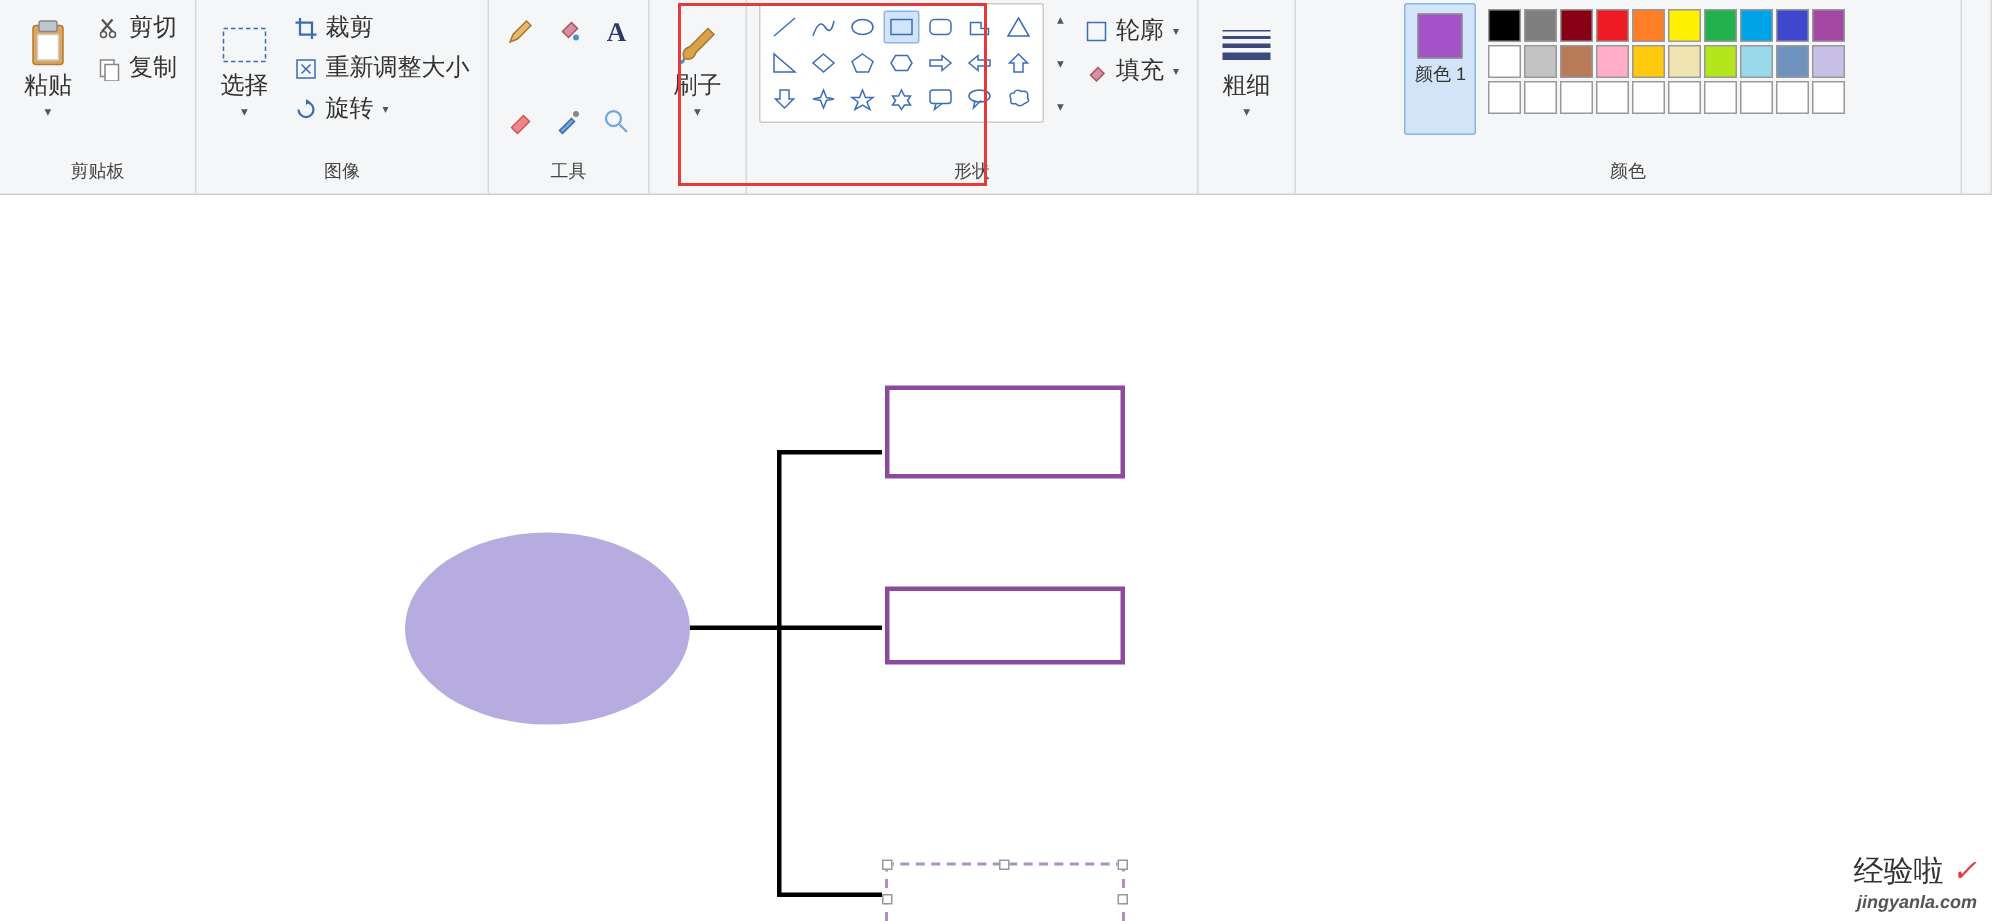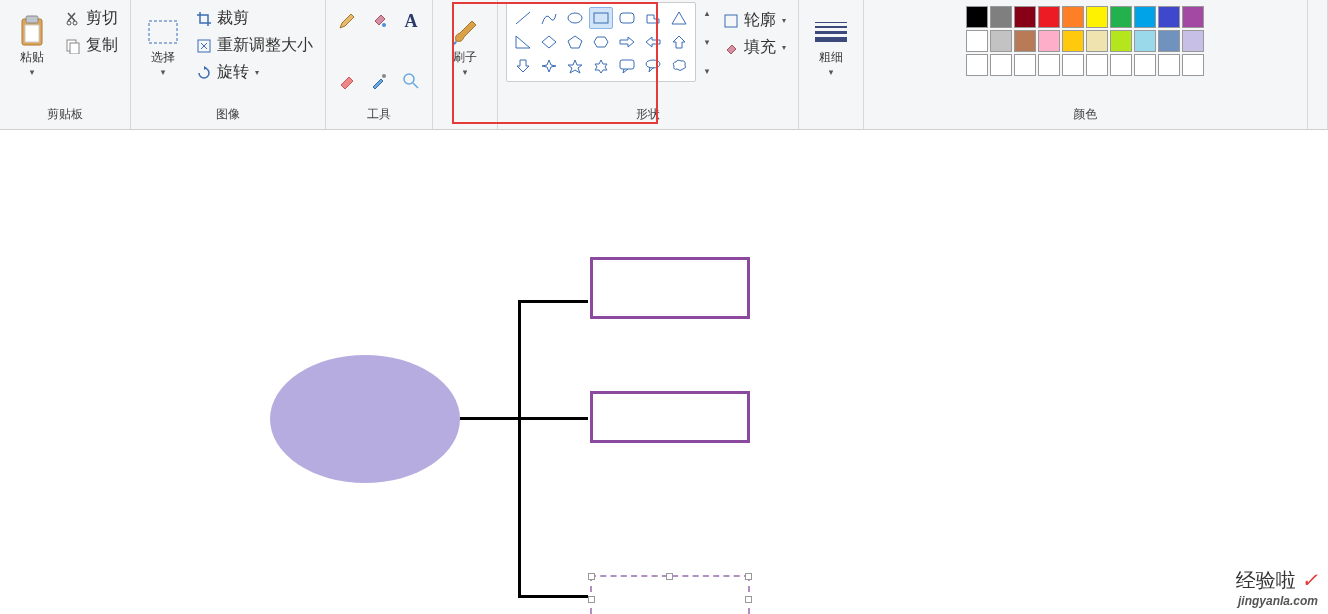--- a/index.html
+++ b/index.html
@@ -5,21 +5,21 @@
     * { box-sizing: border-box; margin: 0; padding: 0; }
     body { font-family: "Microsoft YaHei", sans-serif; font-size: 12px; background: #fff; width: 1328px; height: 614px; overflow: hidden; position: relative; }
     
     .ribbon { display: flex; background: #f5f6f7; border-bottom: 1px solid #d0d0d0; height: 130px; }
     .group { display: flex; flex-direction: column; align-items: center; padding: 2px 8px 0; border-right: 1px solid #d8d8d8; }
     .group-body { flex: 1; display: flex; align-items: flex-start; gap: 4px; }
     .group-label { font-size: 12px; color: #444; padding: 4px 0 6px; }
     
     .big-btn { display: flex; flex-direction: column; align-items: center; justify-content: center; width: 48px; height: 88px; cursor: pointer; border-radius: 2px; }
     .big-btn .ic { width: 34px; height: 34px; display: flex; align-items: center; justify-content: center; }
-    .big-btn .lbl { font-size: 12px; color: #333; text-align: center; line-height: 1.15; margin-top: 2px; }
+    .big-btn .lbl { font-size: 16px; color: #333; text-align: center; line-height: 1.15; margin-top: 2px; }
     .big-btn .arr { font-size: 9px; color: #555; margin-top: 2px; }
     
     .mini-list { display: flex; flex-direction: column; gap: 2px; padding-top: 4px; }
     .mini { display: flex; align-items: center; gap: 4px; padding: 2px 4px; cursor: pointer; white-space: nowrap; border-radius: 2px; }
     .mini .mi { width: 18px; height: 18px; display: flex; align-items: center; justify-content: center; }
     .mini .ml { font-size: 16px; color: #333; }
     .mini .arr { font-size: 8px; color: #555; margin-left: 2px; }
     
     .tool-grid { display: grid; grid-template-columns: repeat(3, 26px); grid-template-rows: repeat(3, 26px); gap: 4px 6px; padding-top: 6px; }
     .tg { width: 26px; height: 26px; display: flex; align-items: center; justify-content: center; cursor: pointer; border-radius: 2px; }
@@ -361,20 +361,24 @@
         </div>
         <span class="lbl">粗细</span>
         <span class="arr">▾</span>
       </div>
     </div>
     <div class="group-label">&nbsp;</div>
   </div>
 
   <div class="group" style="flex:1">
     <div class="group-body">
+      <div class="color-btn sel">
+        <div class="sw" style="background:#a352c8"></div>
+        <span class="lbl">颜色 1</span>
+      </div>
       <div class="palette">
           <div class="prow">
             <div class="pcell" style="background: rgb(0, 0, 0);"></div>
             <div class="pcell" style="background: rgb(127, 127, 127);"></div>
             <div class="pcell" style="background: rgb(136, 0, 21);"></div>
             <div class="pcell" style="background: rgb(237, 28, 36);"></div>
             <div class="pcell" style="background: rgb(255, 127, 39);"></div>
             <div class="pcell" style="background: rgb(255, 242, 0);"></div>
             <div class="pcell" style="background: rgb(34, 177, 76);"></div>
             <div class="pcell" style="background: rgb(0, 162, 232);"></div>

